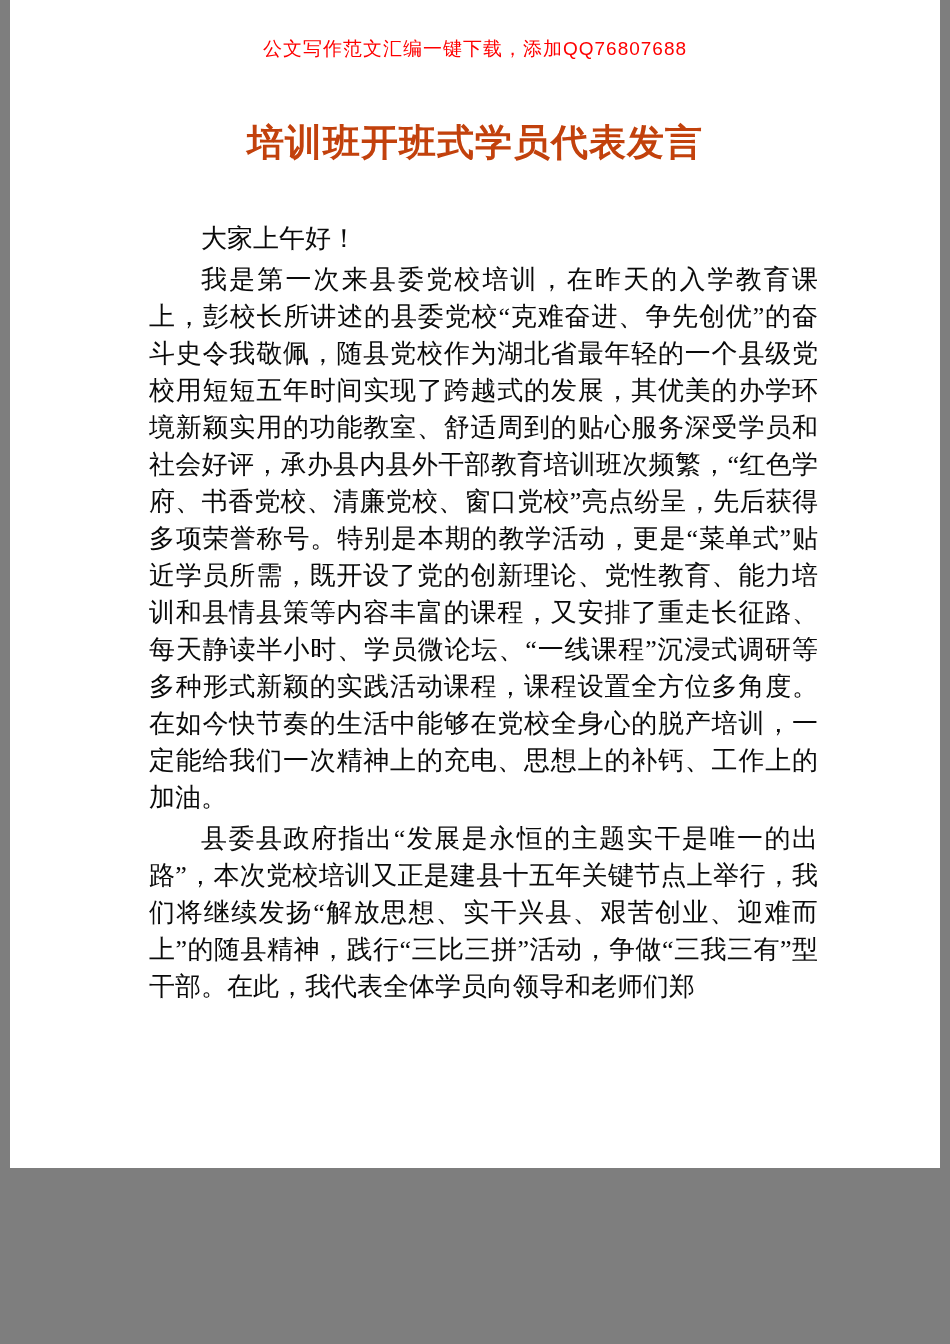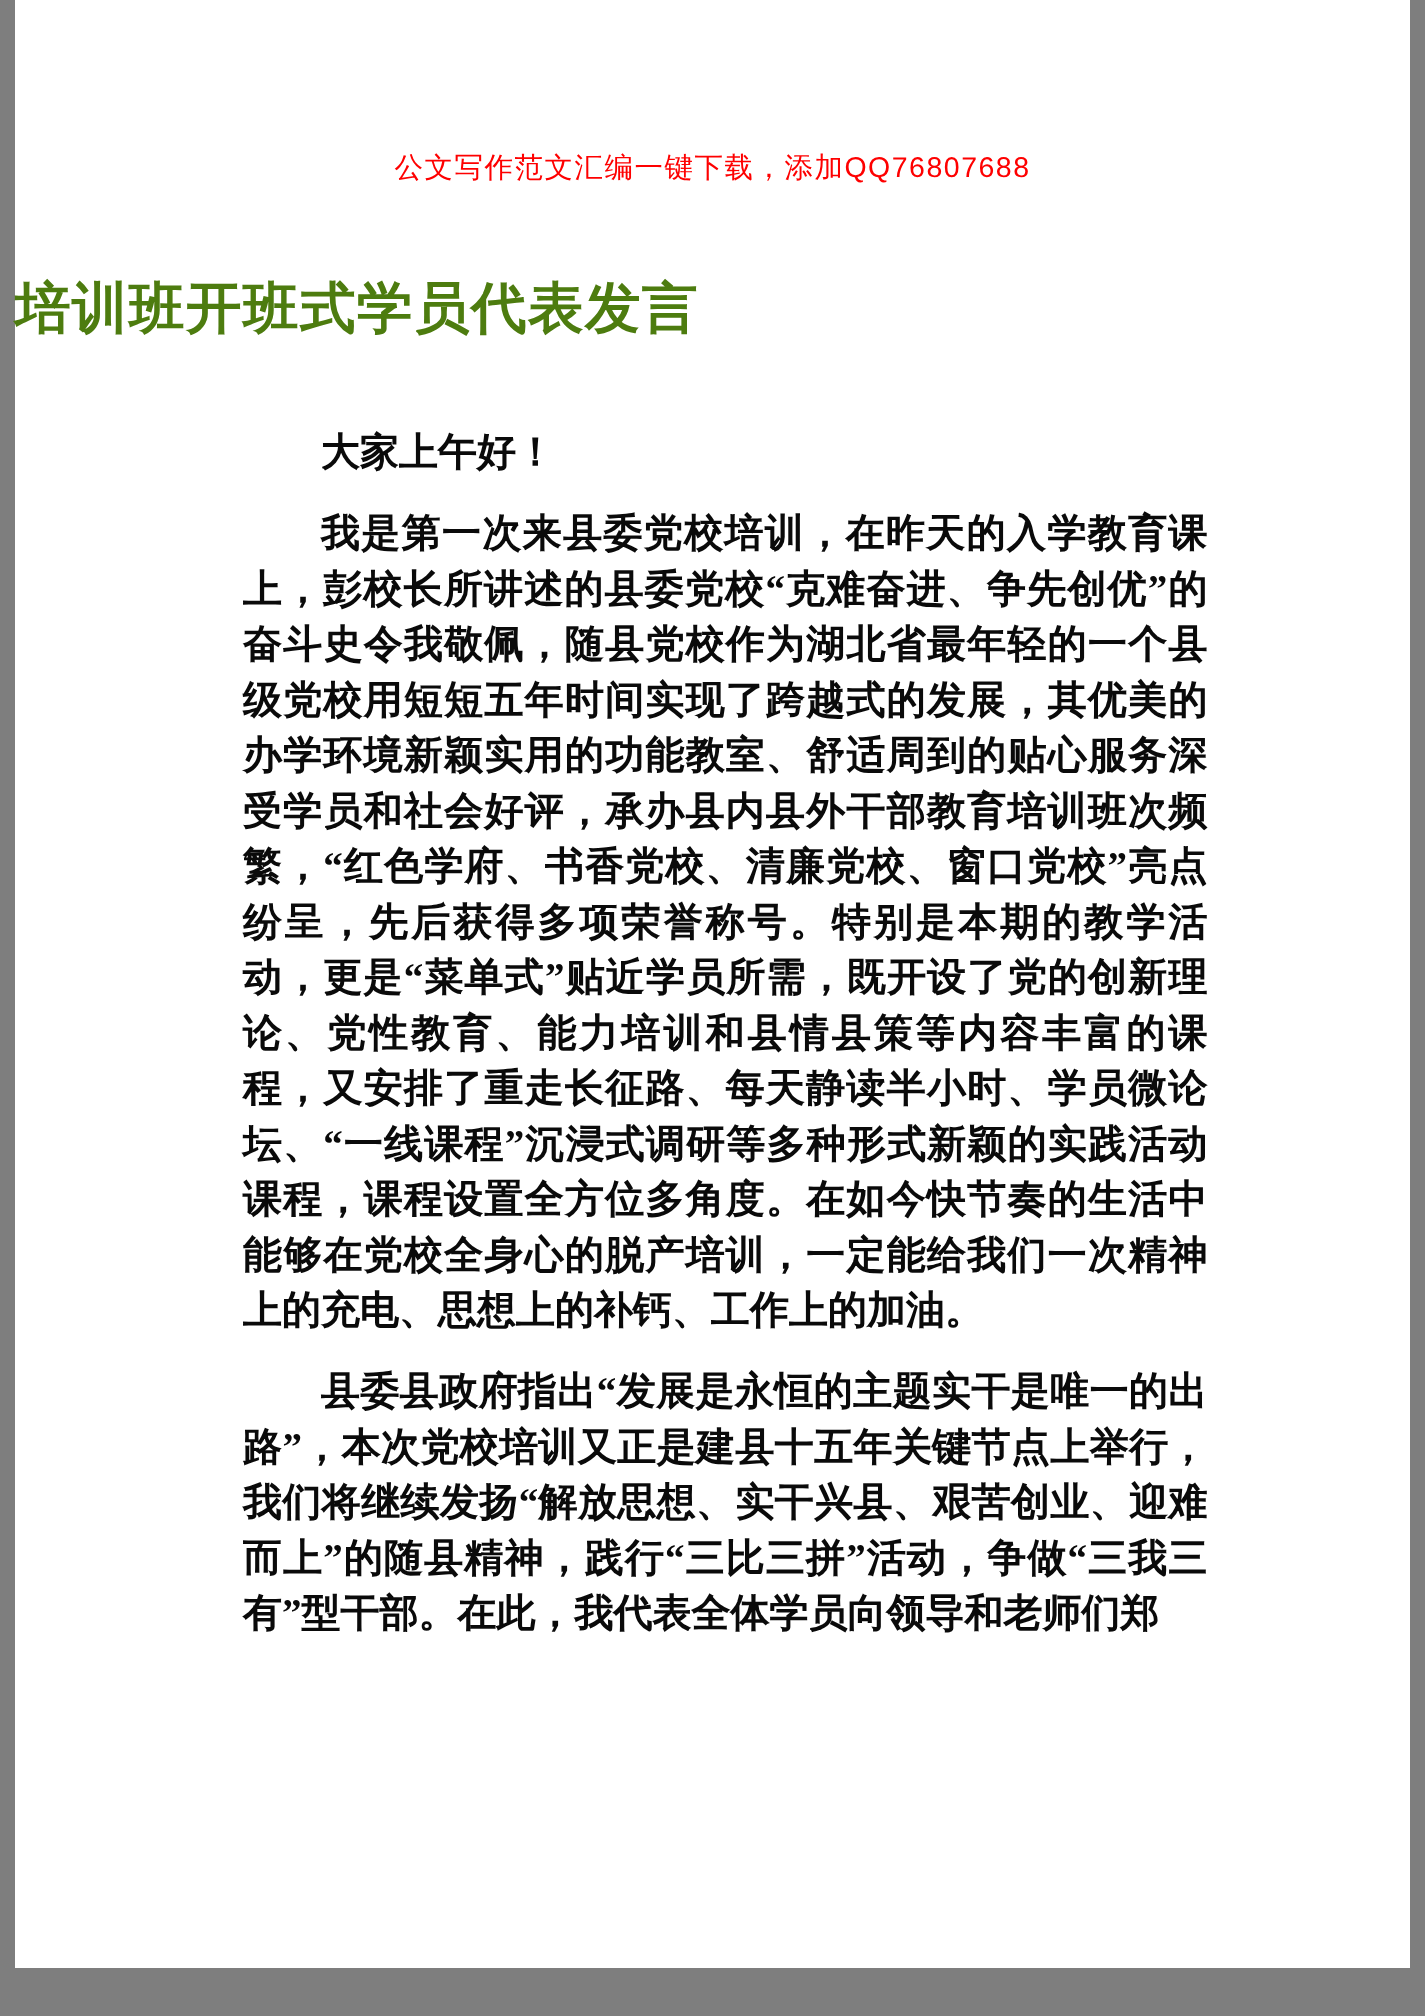--- a/index.html
+++ b/index.html
@@ -8,54 +8,54 @@
   }
   body {
     width: 950px;
     height: 1344px;
     overflow: hidden;
     background: #7e7e7e;
     font-family: "Liberation Sans", "DejaVu Sans", sans-serif;
   }
   .page {
     margin: 0 10px;
-    height: 1312px;
+    height: 1168px;
     background: #ffffff;
     box-sizing: border-box;
-    padding-top: 99px;
+    padding-top: 36px;
   }
   .notice {
     text-align: center;
     color: #fe0000;
     font-size: 19px;
     letter-spacing: 1px;
     font-family: "Liberation Sans", "DejaVu Sans", sans-serif;
   }
   .title {
     margin: 56px 0 0 0;
+    text-align: center;
     font-size: 37px;
     font-weight: bold;
-    color: #4d7c0f;
+    color: #c2410c;
     letter-spacing: 1px;
     font-family: "Liberation Sans", "DejaVu Sans", sans-serif;
   }
   .content {
     margin: 52px 118px 0 135px;
     font-size: 26px;
     line-height: 37px;
     color: #0a0a0a;
     text-align: justify;
     font-family: "Liberation Serif", "DejaVu Serif", serif;
   }
   .content p {
-    margin: 17px;
+    margin: 4px;
     padding: 0;
     text-indent: 2em;
     word-break: break-all;
-    font-weight: bold;
   }
 </style>
 </head>
 <body>
 
 <div class="page">
   <div class="notice">公文写作范文汇编一键下载，添加QQ76807688</div>
 
   <h1 class="title">培训班开班式学员代表发言</h1>
 

